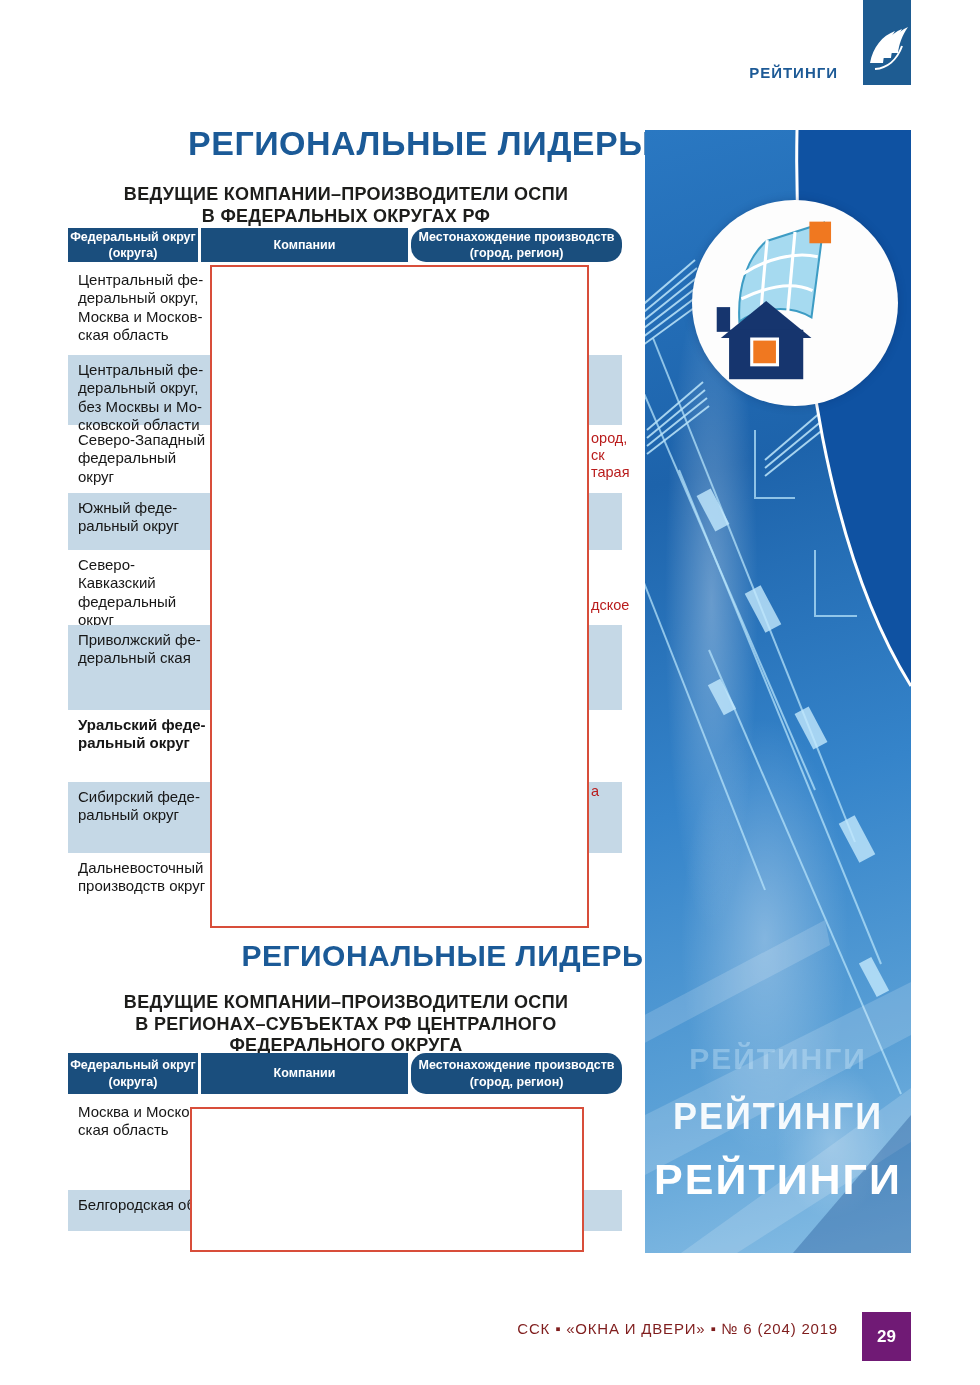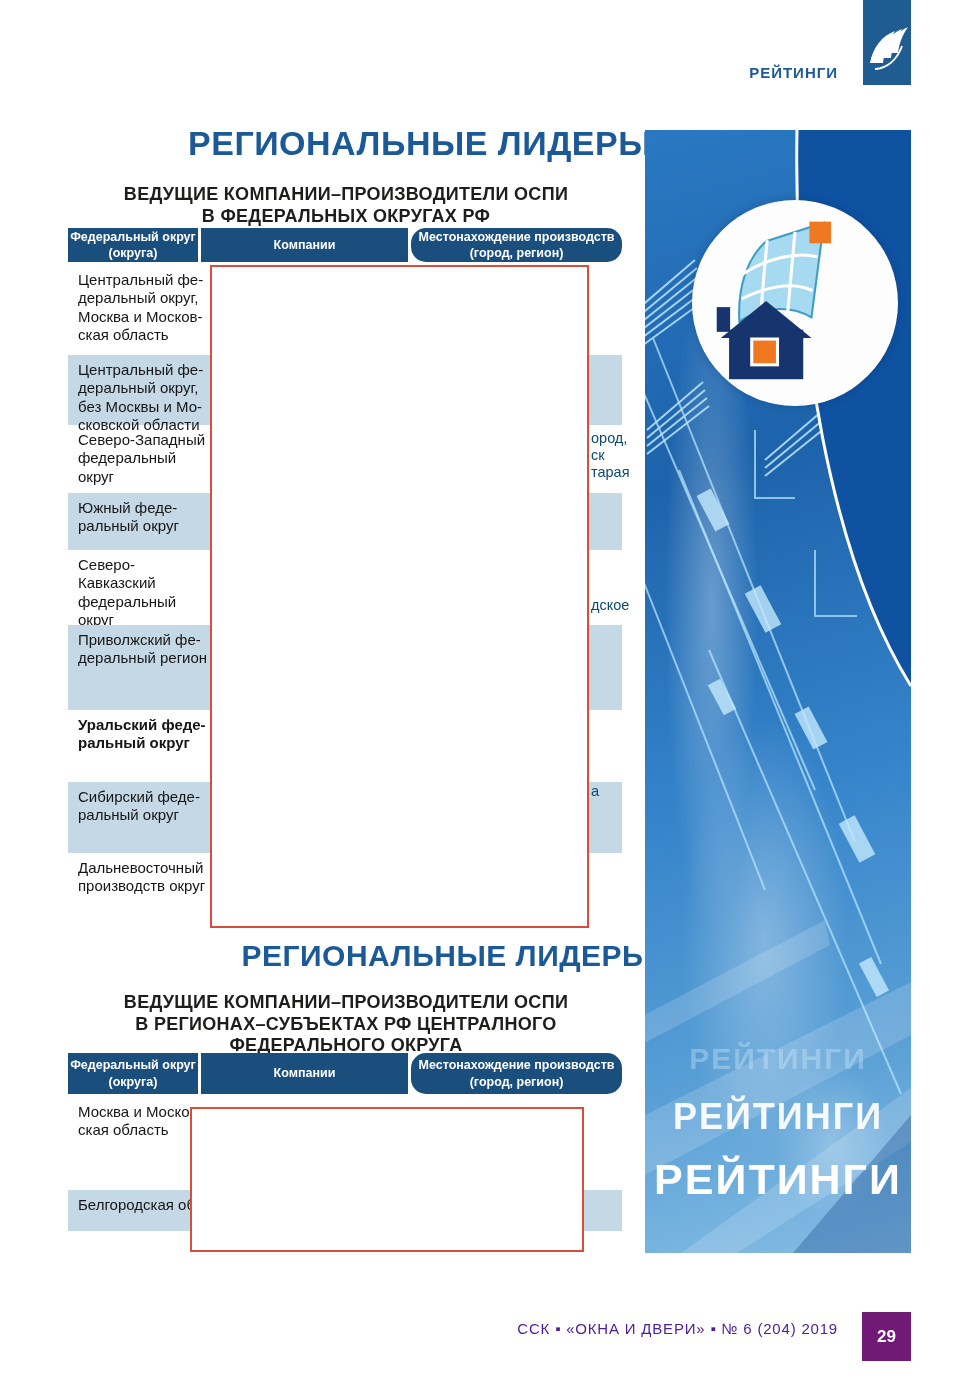--- a/index.html
+++ b/index.html
@@ -37,21 +37,21 @@
   .t-row.bold .district { font-weight:bold; }
   .h90{height:90px} .h70{height:70px} .h68{height:68px} .h57{height:57px} .h75{height:75px}
   .h85{height:85px} .h72{height:72px} .h71{height:71px} .h93{height:93px} .h41{height:41px} .h59{height:59px}
 
   
   .redact { position:absolute; background:#ffffff; border:2px solid #d84e3a; }
   .redact1 { left:210px; top:265px; width:379px; height:663px; }
   .redact2 { left:190px; top:1107px; width:394px; height:145px; }
 
   
-  .frag { position:absolute; font-size:14.5px; line-height:17px; color:#0c4a6e; white-space:pre-line; }
+  .frag { position:absolute; font-size:14.5px; line-height:17px; color:#b91c1c; white-space:pre-line; }
   .f1 { left:591px; top:430px; }
   .f2 { left:591px; top:597px; }
   .f3 { left:591px; top:783px; }
 
   
   .sidebar { position:absolute; left:645px; top:130px; width:266px; height:1123px; overflow:hidden;
              background:
                radial-gradient(closest-side at 25% 42%, rgba(255,255,255,0.30), rgba(255,255,255,0) 70%),
                radial-gradient(closest-side at 45% 72%, rgba(255,255,255,0.32), rgba(255,255,255,0) 70%),
                radial-gradient(closest-side at 70% 90%, rgba(255,255,255,0.25), rgba(255,255,255,0) 70%),
@@ -59,21 +59,21 @@
   .sb-art { position:absolute; left:0; top:0; width:266px; height:1123px; }
   .logo-circle { position:absolute; left:47px; top:70px; width:206px; height:206px; border-radius:50%;
                  background:#fdfdfd; box-shadow:0 0 8px rgba(0,30,80,0.25); }
   .logo-circle svg { position:absolute; left:0; top:0; width:206px; height:206px; }
   .wm { position:absolute; left:0; width:100%; text-align:center; font-weight:bold; letter-spacing:2px; }
   .wm1 { top:912px; font-size:30px; color:rgba(215,238,252,0.35); }
   .wm2 { top:966px; font-size:36px; color:rgba(255,255,255,0.93); }
   .wm3 { top:1025px; font-size:43px; color:#ffffff; }
 
   
-  .imprint { position:absolute; top:1320px; right:142px; font-size:15px; color:#4c1d95; letter-spacing:0.8px; }
+  .imprint { position:absolute; top:1320px; right:142px; font-size:15px; color:#7f1d1d; letter-spacing:0.8px; }
   .page-badge { position:absolute; left:862px; top:1312px; width:49px; height:49px; background:#701a75;
                 color:#fff; font-size:17px; font-weight:bold; display:flex; align-items:center; justify-content:center; }
 </style>
 </head>
 <body>
 
 <div class="page">
 
   <div class="rubric">РЕЙТИНГИ</div>
   <div class="logo-square">
@@ -117,21 +117,21 @@
       <div class="t-row h57 hl">
           <div class="district">Южный феде-
 ральный округ</div>
         </div>
       <div class="t-row h75">
           <div class="district">Северо-Кавказский
 федеральный округ</div>
         </div>
       <div class="t-row h85 hl">
           <div class="district">Приволжский фе-
-деральный регион</div>
+деральный ская</div>
         </div>
       <div class="t-row h72 bold">
           <div class="district">Уральский феде-
 ральный округ</div>
         </div>
       <div class="t-row h71 hl">
           <div class="district">Сибирский феде-
 ральный округ</div>
         </div>
       <div class="t-row h75">

